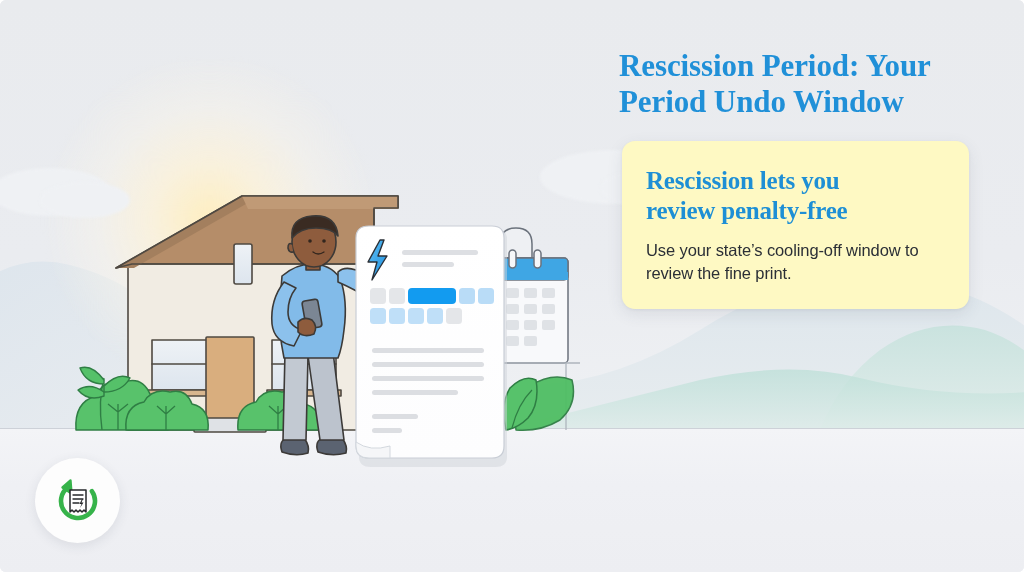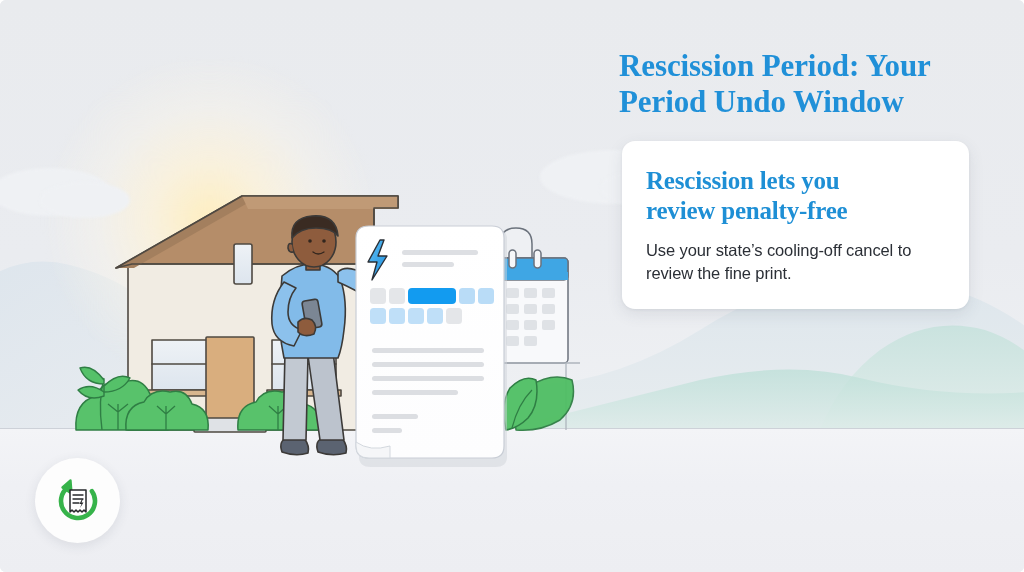--- a/index.html
+++ b/index.html
@@ -74,21 +74,21 @@
     line-height: 36px;
     color: #2090d8;
     letter-spacing: -0.1px;
   }
 
   .card {
     position: absolute;
     left: 622px; top: 141px;
     width: 347px;
     padding: 25px 24px 24px 24px;
-    background: #ffffff;
+    background: #fef9c3;
     border-radius: 13px;
     box-shadow: 0 5px 16px rgba(60,70,90,0.10), 0 1px 3px rgba(60,70,90,0.07);
   }
   .card-title {
     font-family: "Liberation Serif", "DejaVu Serif", serif;
     font-weight: bold;
     font-size: 25px;
     line-height: 30px;
     color: #1e8fd5;
     letter-spacing: -0.2px;
@@ -341,21 +341,21 @@
   <div class="headline">
     <div>Rescission Period: Your</div>
     <div>Period Undo Window</div>
   </div>
 
   <div class="card">
     <div class="card-title">
       <div>Rescission lets you</div>
       <div>review penalty-free</div>
     </div>
-    <div class="card-body">Use your state’s cooling-off cancel to review the fine print.</div>
+    <div class="card-body">Use your state’s cooling-off window to review the fine print.</div>
   </div>
 
   <div class="badge">
     <svg width="56" height="56" viewBox="0 0 56 56">
 
       <path d="M 45 28 A 17 17 0 1 1 28 11" fill="none" stroke="#36b34a" stroke-width="4.6" stroke-linecap="round" transform="rotate(-35 28 28)"></path>
       <path d="M 20.5 7.5 L 12.5 14.5 L 21.5 20.5 Z" fill="#36b34a" stroke="#36b34a" stroke-width="2.4" stroke-linejoin="round"></path>
 
       <g stroke="#26282b" stroke-width="1.5" stroke-linejoin="round" fill="#ffffff">
         <path d="M 20 17 L 36 17 L 36 39 L 34 37 L 32 39 L 30 37 L 28 39 L 26 37

